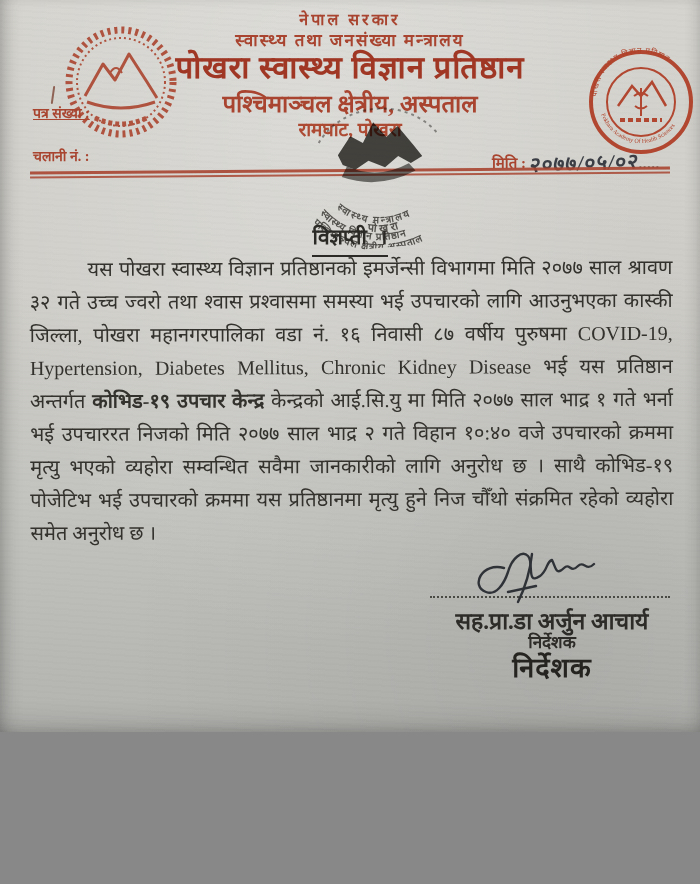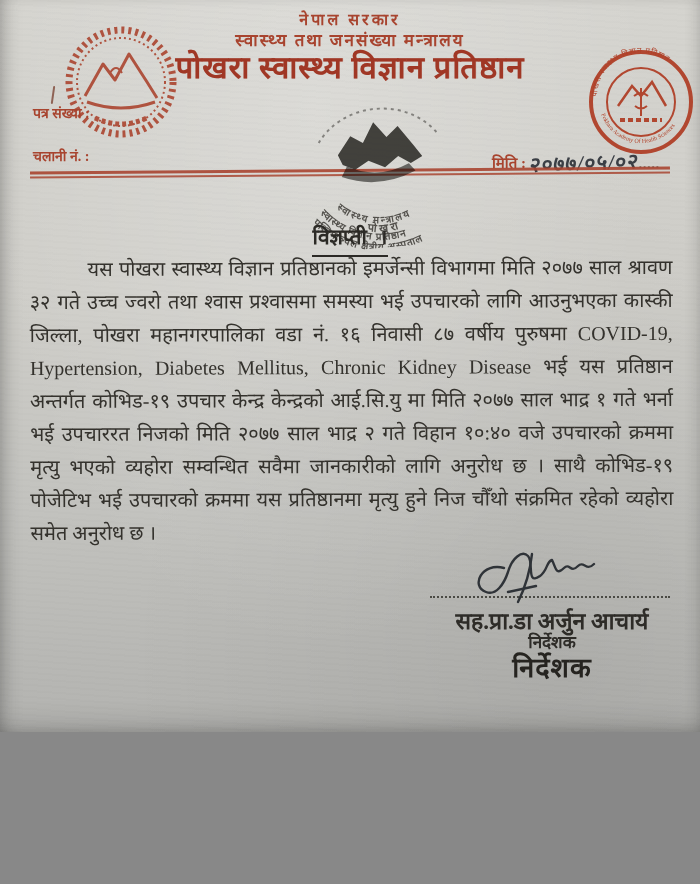--- a/index.html
+++ b/index.html
@@ -17,58 +17,60 @@
   .texture{position:absolute;inset:0;pointer-events:none;
     background:repeating-linear-gradient(4deg, rgba(0,0,0,.013) 0 2px, transparent 2px 6px);}
   .abs{position:absolute;}
   .center{left:0;width:100%;text-align:center;}
   .hdr-gov{top:8px;font-size:16px;font-weight:600;letter-spacing:3px;color:#a8442f;}
   .hdr-min{top:28px;font-size:17px;font-weight:600;letter-spacing:2px;color:#a8442f;}
   .hdr-academy{top:45px;font-size:31px;font-weight:700;letter-spacing:1px;color:#a03725;text-shadow:.4px .4px 0 rgba(160,55,37,.35);}
   .hdr-hospital{top:86px;font-size:24px;font-weight:700;color:#a8442f;}
   .hdr-address{top:116px;font-size:19px;font-weight:600;color:#ad4a33;}
   .ref{left:33px;font-size:14px;font-weight:600;color:#a8442f;}
-  .ref1{top:103px;}
+  .ref1{top:103px;text-decoration:underline;}
   .ref2{top:146px;}
   .dateline{top:148px;right:40px;font-size:15px;font-weight:600;color:#a8442f;white-space:nowrap;}
   .date-hand{font-family:"Liberation Serif",serif;color:#3b3f45;font-size:21px;font-weight:600;
     display:inline-block;transform:skewX(-8deg) rotate(-2deg);letter-spacing:1px;vertical-align:-2px;}
   .date-dots{color:#7c7a74;font-size:13px;letter-spacing:1px;}
   .ruleline{left:30px;top:169px;width:640px;transform:rotate(-0.45deg);}
   .ruleline .l1{height:2.5px;background:#a84531;opacity:.9;}
   .ruleline .l2{height:1.8px;background:#a84531;margin-top:2.5px;opacity:.85;}
   .doc-title{top:222px;font-size:21px;font-weight:700;color:#2c2a26;}
   .doc-title span{border-bottom:2px solid #2c2a26;padding-bottom:5px;font-family:Liberation Mono, monospace;}
   .bodytext{
     left:30px;top:252px;width:643px;
     font-size:20px;line-height:33px;color:#34322d;
     text-align:justify;text-indent:58px;
     transform:rotate(-0.2deg);
   }
-  .bodytext b{font-weight:400;}
+  .bodytext b{font-weight:700;}
   .sigblock{right:18px;top:548px;width:260px;text-align:center;color:#2e2c28;}
   .sig-dots{position:absolute;left:8px;top:48px;width:240px;border-bottom:2.5px dotted #4a4a44;}
   .sig-svg{position:absolute;left:30px;top:-6px;}
   .sig-name{position:absolute;left:0;top:56px;width:100%;font-size:23px;font-weight:600;}
   .sig-role{position:absolute;left:0;top:82px;width:100%;font-size:17px;font-weight:600;}
   .sig-role-stamp{position:absolute;left:0;top:100px;width:100%;font-size:27px;font-weight:800;letter-spacing:1px;color:#262420;}
   .stray-mark{left:52px;top:86px;width:2px;height:18px;background:#7d4636;transform:rotate(8deg);border-radius:2px;opacity:.8;}
   .stamp-wrap{left:262px;top:108px;width:230px;height:140px;transform:rotate(-5deg);mix-blend-mode:multiply;opacity:.92;}
   .emblem-left{left:55px;top:18px;}
   .seal-right{left:580px;top:40px;}
 </style>
 </head>
 <body>
 
 <div class="page">
   <div class="texture"></div>
 
   <div class="abs center hdr-gov">नेपाल सरकार</div>
   <div class="abs center hdr-min">स्वास्थ्य तथा जनसंख्या मन्त्रालय</div>
   <div class="abs center hdr-academy">पोखरा स्वास्थ्य विज्ञान प्रतिष्ठान</div>
+  <div class="abs center hdr-hospital">पश्चिमाञ्चल क्षेत्रीय, अस्पताल</div>
+  <div class="abs center hdr-address">रामघाट, पोखरा</div>
 
   <svg class="abs emblem-left" width="132" height="134" viewBox="0 0 132 134">
     <g fill="none" stroke="#ab4530" opacity=".9">
       <circle cx="66" cy="64" r="52" stroke-width="7" stroke-dasharray="3 4"></circle>
       <circle cx="66" cy="64" r="44" stroke-width="2" stroke-dasharray="2 3"></circle>
       <path d="M30 78 L48 46 L60 62 L74 36 L92 64 L102 80" stroke-width="3" stroke-linejoin="round"></path>
       <path d="M32 84 Q66 96 100 84" stroke-width="3"></path>
       <path d="M40 100 Q66 112 92 100" stroke-width="5" stroke-dasharray="4 3"></path>
       <path d="M55 55 q6 -10 12 0" stroke-width="2"></path>
     </g>

